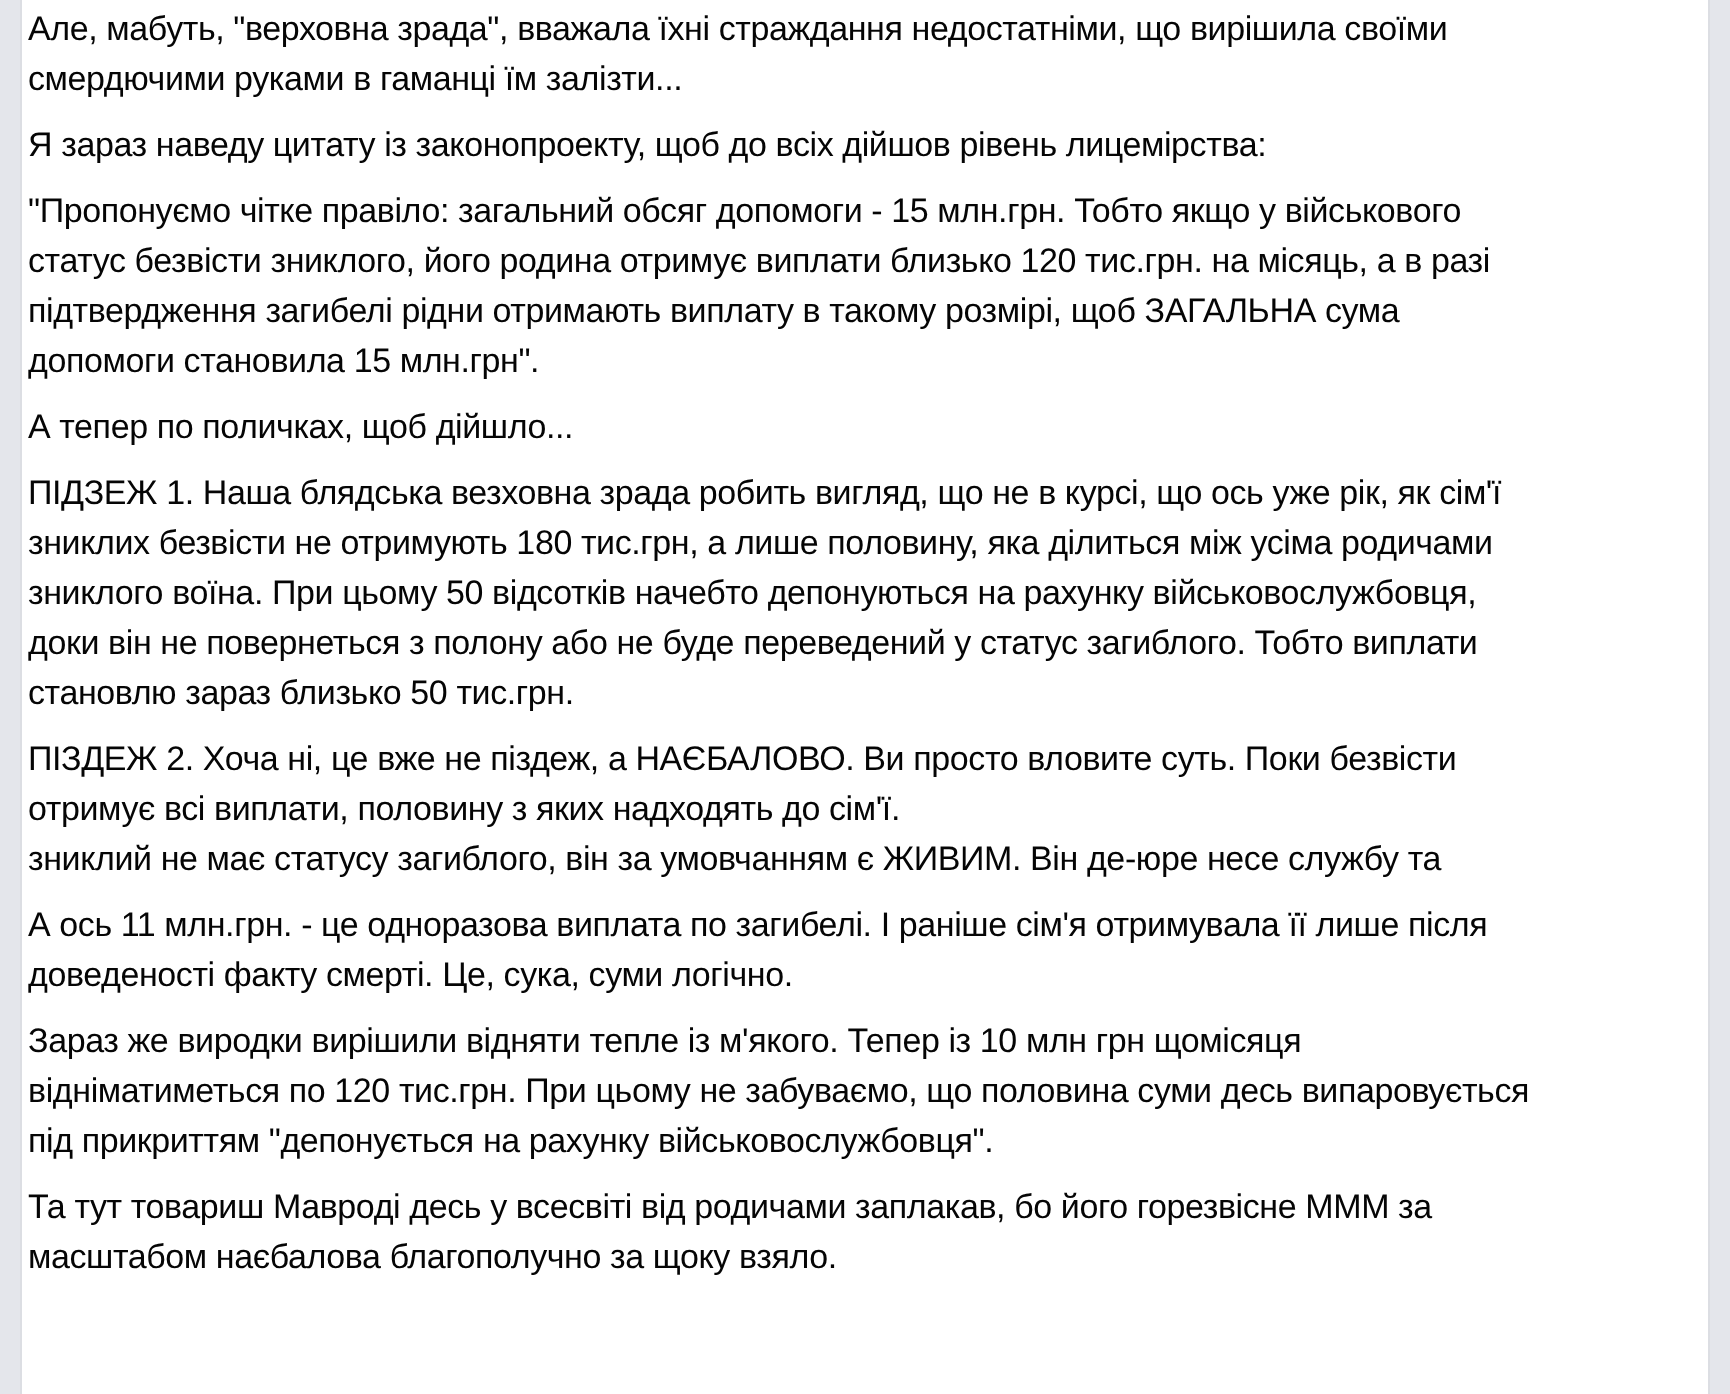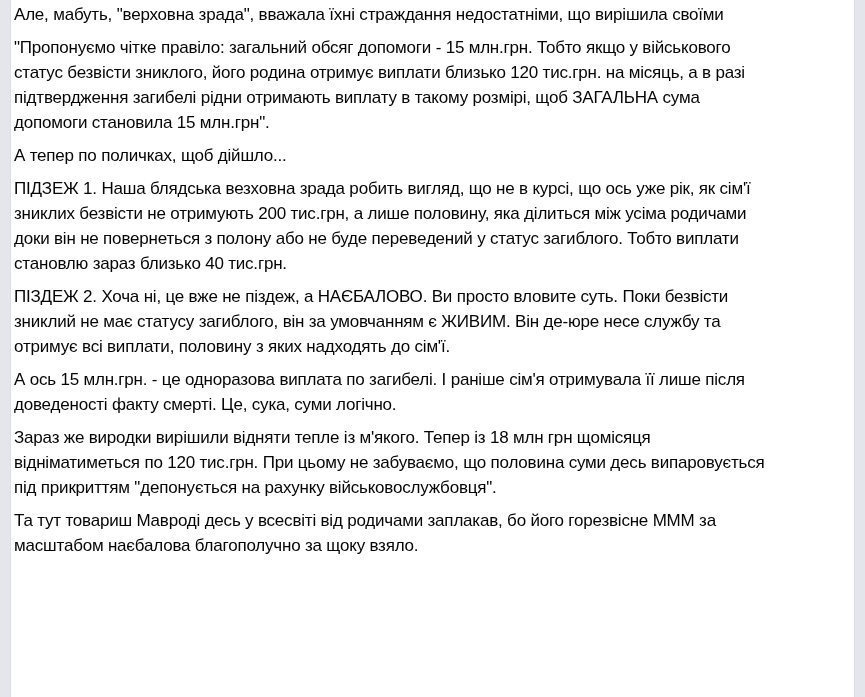--- a/index.html
+++ b/index.html
@@ -47,55 +47,60 @@
 </style>
 </head>
 <body>
 
 <div class="gutter left"></div>
 
 <main class="post-body">
 
   <div class="para">
     <div class="line">Але, мабуть, "верховна зрада", вважала їхні страждання недостатніми, що вирішила своїми</div>
+    <div class="line">смердючими руками в гаманці їм залізти...</div>
   </div>
 
 
+  <div class="para">
+    <div class="line">Я зараз наведу цитату із законопроекту, щоб до всіх дійшов рівень лицемірства:</div>
+  </div>
 
   <div class="para">
     <div class="line">"Пропонуємо чітке правіло: загальний обсяг допомоги - 15 млн.грн. Тобто якщо у військового</div>
     <div class="line">статус безвісти зниклого, його родина отримує виплати близько 120 тис.грн. на місяць, а в разі</div>
     <div class="line">підтвердження загибелі рідни отримають виплату в такому розмірі, щоб ЗАГАЛЬНА сума</div>
     <div class="line">допомоги становила 15 млн.грн".</div>
   </div>
 
   <div class="para">
     <div class="line">А тепер по поличках, щоб дійшло...</div>
   </div>
 
   <div class="para">
     <div class="line">ПІДЗЕЖ 1. Наша блядська везховна зрада робить вигляд, що не в курсі, що ось уже рік, як сім'ї</div>
-    <div class="line">зниклих безвісти не отримують 200 тис.грн, а лише половину, яка ділиться між усіма родичами</div>
+    <div class="line">зниклих безвісти не отримують 180 тис.грн, а лише половину, яка ділиться між усіма родичами</div>
+    <div class="line">зниклого воїна. При цьому 50 відсотків начебто депонуються на рахунку військовослужбовця,</div>
     <div class="line">доки він не повернеться з полону або не буде переведений у статус загиблого. Тобто виплати</div>
-    <div class="line">становлю зараз близько 40 тис.грн.</div>
+    <div class="line">становлю зараз близько 50 тис.грн.</div>
   </div>
 
   <div class="para">
     <div class="line">ПІЗДЕЖ 2. Хоча ні, це вже не піздеж, а НАЄБАЛОВО. Ви просто вловите суть. Поки безвісти</div>
+    <div class="line">отримує всі виплати, половину з яких надходять до сім'ї.</div>
     <div class="line">зниклий не має статусу загиблого, він за умовчанням є ЖИВИМ. Він де-юре несе службу та</div>
-    <div class="line">отримує всі виплати, половину з яких надходять до сім'ї.</div>
   </div>
 
   <div class="para">
-    <div class="line">А ось 15 млн.грн. - це одноразова виплата по загибелі. І раніше сім'я отримувала її лише після</div>
+    <div class="line">А ось 11 млн.грн. - це одноразова виплата по загибелі. І раніше сім'я отримувала її лише після</div>
     <div class="line">доведеності факту смерті. Це, сука, суми логічно.</div>
   </div>
 
   <div class="para">
-    <div class="line">Зараз же виродки вирішили відняти тепле із м'якого. Тепер із 18 млн грн щомісяця</div>
+    <div class="line">Зараз же виродки вирішили відняти тепле із м'якого. Тепер із 10 млн грн щомісяця</div>
     <div class="line">відніматиметься по 120 тис.грн. При цьому не забуваємо, що половина суми десь випаровується</div>
     <div class="line">під прикриттям "депонується на рахунку військовослужбовця".</div>
   </div>
 
   <div class="para">
     <div class="line">Та тут товариш Мавроді десь у всесвіті від родичами заплакав, бо його горезвісне МММ за</div>
     <div class="line">масштабом наєбалова благополучно за щоку взяло.</div>
   </div>
 
 </main>

